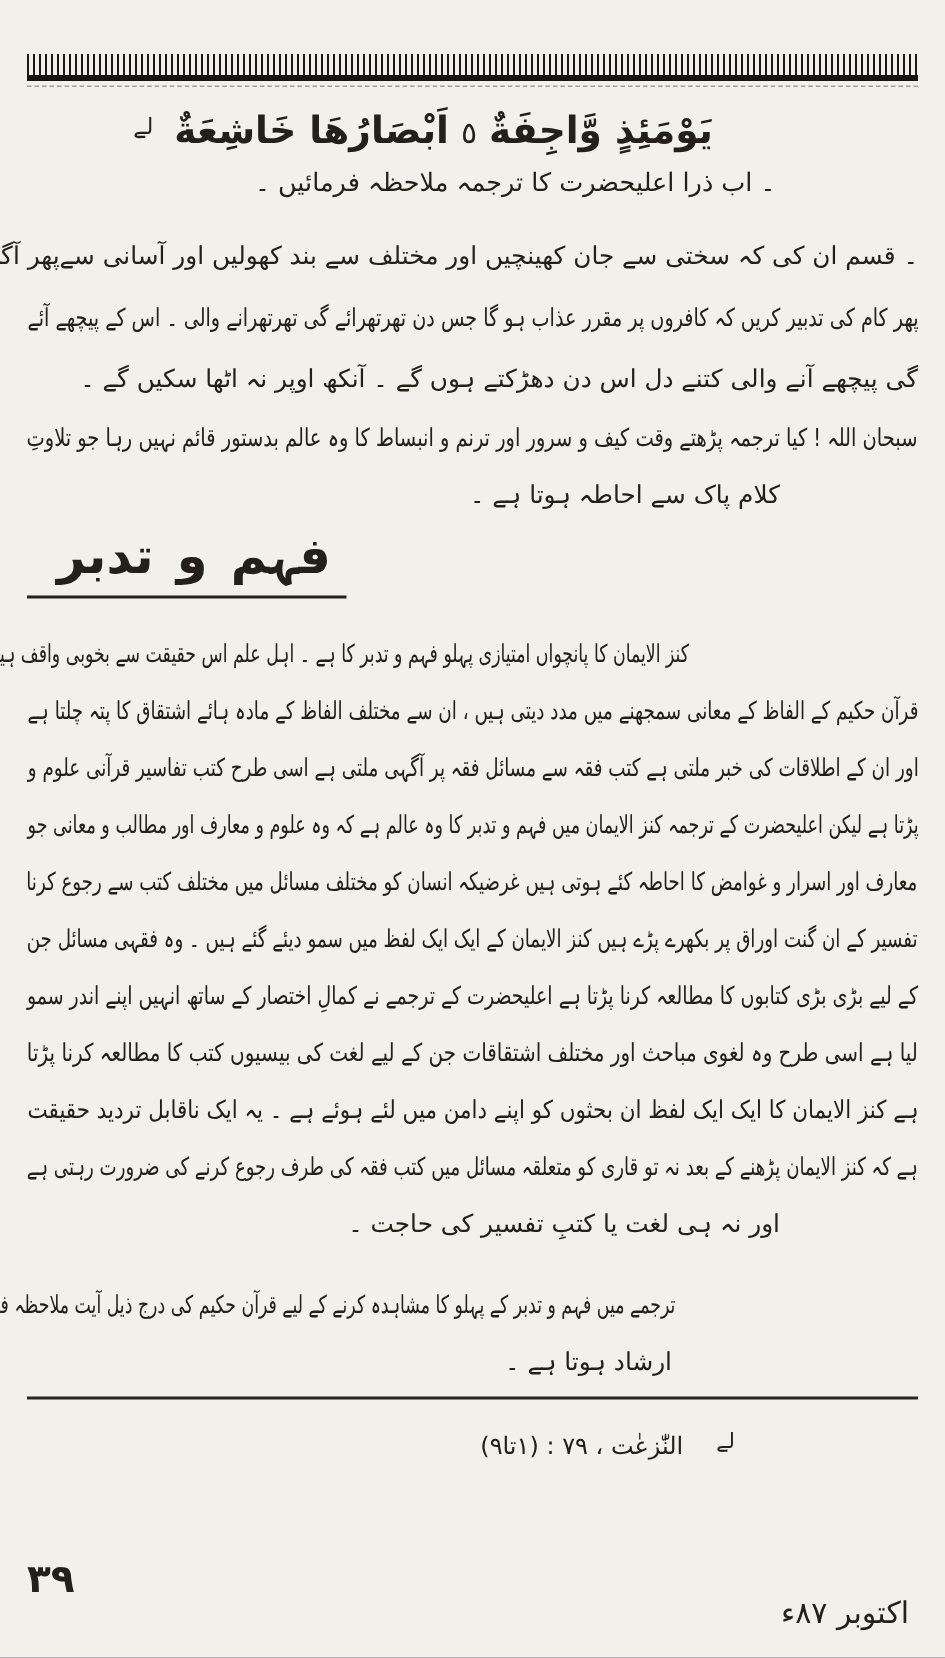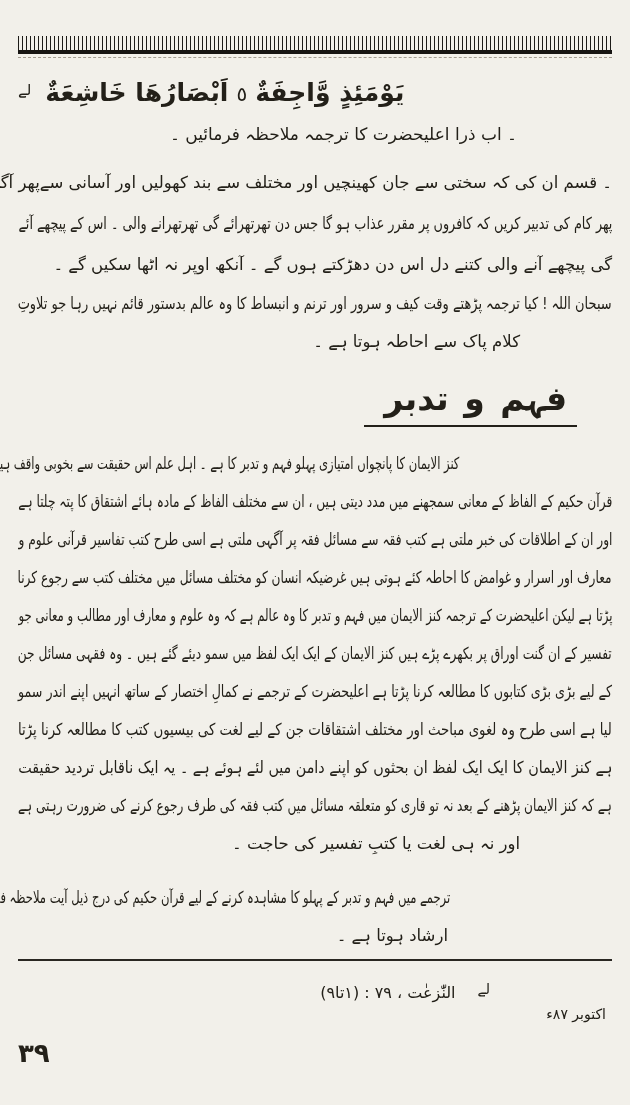--- a/index.html
+++ b/index.html
@@ -22,22 +22,22 @@
     background:repeating-linear-gradient(90deg,#1d1b18 0px,#1d1b18 1.5px,rgba(0,0,0,0) 1.5px,rgba(0,0,0,0) 4px);
     border-bottom:4px solid #171512;
   }
   .dotline{border-top:1px dashed #a39d92;margin-top:3px;height:0;}
 
   .verse-line{
     margin-top:10px;
     margin-right:66px;
     font-size:25px;
     font-weight:bold;
-    line-height:44px;
-    text-align:left;
+    line-height:32px;
+    text-align:center;
     white-space:nowrap;
   }
   .verse-mark{font-size:15px;font-weight:normal;vertical-align:6px;margin-right:14px;}
   .ayah-circle{font-weight:normal;font-size:20px;margin:0 8px;}
 
   .caption-line{
     margin-top:2px;
     margin-right:95px;
     font-size:17px;
     line-height:32px;
@@ -54,21 +54,21 @@
   .t{display:inline-block;transform-origin:right center;}
   .p1 .line{line-height:41px;}
   .para1{margin-top:12px;}
   .vsplit{display:flex;justify-content:space-between;align-items:baseline;}
   .center{text-align:right;}
   .mr92{margin-right:92px;}
   .mr164{margin-right:164px;}
   .ind90{text-indent:90px;}
   .ind95{text-indent:95px;}
 
-  .heading-wrap{margin-top:16px;text-align:right;}
+  .heading-wrap{text-align:left;}
   .heading{
     display:inline-block;
     margin-right:35px;
     font-size:33px;
     font-weight:bold;
     line-height:44px;
     padding:0 10px 4px 20px;
     border-bottom:2px solid #232019;
     word-spacing:4px;
   }
@@ -85,22 +85,22 @@
     text-align:right;
     white-space:nowrap;
   }
   .fn-mark{font-size:14px;vertical-align:4px;margin-left:22px;}
 
   .page-number{
     position:absolute;left:18px;top:1038px;
     font-size:26px;font-weight:bold;letter-spacing:1px;
   }
   .issue-date{
-    position:absolute;right:24px;top:1006px;
-    font-size:14px;
+    position:absolute;right:24px;top:1063px;
+    font-size:20px;
     text-align:right;
   }
 </style>
 </head>
 <body>
 
 <div class="page">
 
   <div class="ornament"></div>
   <div class="dotline"></div>
@@ -124,22 +124,22 @@
   </div>
 
   <div class="heading-wrap">
     <span class="heading">فہم و تدبر</span>
   </div>
 
   <div class="bodytext">
     <div class="line fit ind90"><span class="t" style="transform: scaleX(0.7);">کنز الایمان کا پانچواں امتیازی پہلو فہم و تدبر کا ہے ۔ اہل علم اس حقیقت سے بخوبی واقف ہیں کہ کتبِ لغت</span></div>
     <div class="line fit"><span class="t" style="transform: scaleX(0.739481);">قرآن حکیم کے الفاظ کے معانی سمجھنے میں مدد دیتی ہیں ، ان سے مختلف الفاظ کے مادہ ہائے اشتقاق کا پتہ چلتا ہے</span></div>
     <div class="line fit"><span class="t" style="transform: scaleX(0.73928);">اور ان کے اطلاقات کی خبر ملتی ہے کتب فقہ سے مسائل فقہ پر آگہی ملتی ہے اسی طرح کتب تفاسیر قرآنی علوم و</span></div>
+    <div class="line fit"><span class="t" style="transform: scaleX(0.708487);">پڑتا ہے لیکن اعلیحضرت کے ترجمہ کنز الایمان میں فہم و تدبر کا وہ عالم ہے کہ وہ علوم و معارف اور مطالب و معانی جو</span></div>
     <div class="line fit"><span class="t" style="transform: scaleX(0.735575);">معارف اور اسرار و غوامض کا احاطہ کئے ہوتی ہیں غرضیکہ انسان کو مختلف مسائل میں مختلف کتب سے رجوع کرنا</span></div>
-    <div class="line fit"><span class="t" style="transform: scaleX(0.708487);">پڑتا ہے لیکن اعلیحضرت کے ترجمہ کنز الایمان میں فہم و تدبر کا وہ عالم ہے کہ وہ علوم و معارف اور مطالب و معانی جو</span></div>
     <div class="line fit"><span class="t" style="transform: scaleX(0.738117);">تفسیر کے ان گنت اوراق پر بکھرے پڑے ہیں کنز الایمان کے ایک ایک لفظ میں سمو دیئے گئے ہیں ۔ وہ فقہی مسائل جن</span></div>
     <div class="line fit"><span class="t" style="transform: scaleX(0.76551);">کے لیے بڑی بڑی کتابوں کا مطالعہ کرنا پڑتا ہے اعلیحضرت کے ترجمے نے کمالِ اختصار کے ساتھ انہیں اپنے اندر سمو</span></div>
     <div class="line fit"><span class="t" style="transform: scaleX(0.806073);">لیا ہے اسی طرح وہ لغوی مباحث اور مختلف اشتقاقات جن کے لیے لغت کی بیسیوں کتب کا مطالعہ کرنا پڑتا</span></div>
     <div class="line fit"><span class="t" style="transform: scaleX(0.866758);">ہے کنز الایمان کا ایک ایک لفظ ان بحثوں کو اپنے دامن میں  لئے ہوئے ہے ۔ یہ ایک ناقابل تردید حقیقت</span></div>
     <div class="line fit"><span class="t" style="transform: scaleX(0.732528);">ہے کہ کنز الایمان پڑھنے کے بعد نہ تو قاری کو متعلقہ مسائل میں کتب فقہ کی طرف رجوع کرنے کی ضرورت رہتی ہے</span></div>
     <div class="line mr92"><span class="t">اور نہ ہی لغت یا کتبِ تفسیر کی حاجت ۔</span></div>
   </div>
 
   <div class="closing">
     <div class="line fit ind95"><span class="t" style="transform: scaleX(0.7);">ترجمے میں فہم و تدبر کے پہلو کا مشاہدہ کرنے کے لیے قرآن حکیم کی درج ذیل آیت ملاحظہ فرمائیے ۔</span></div>

